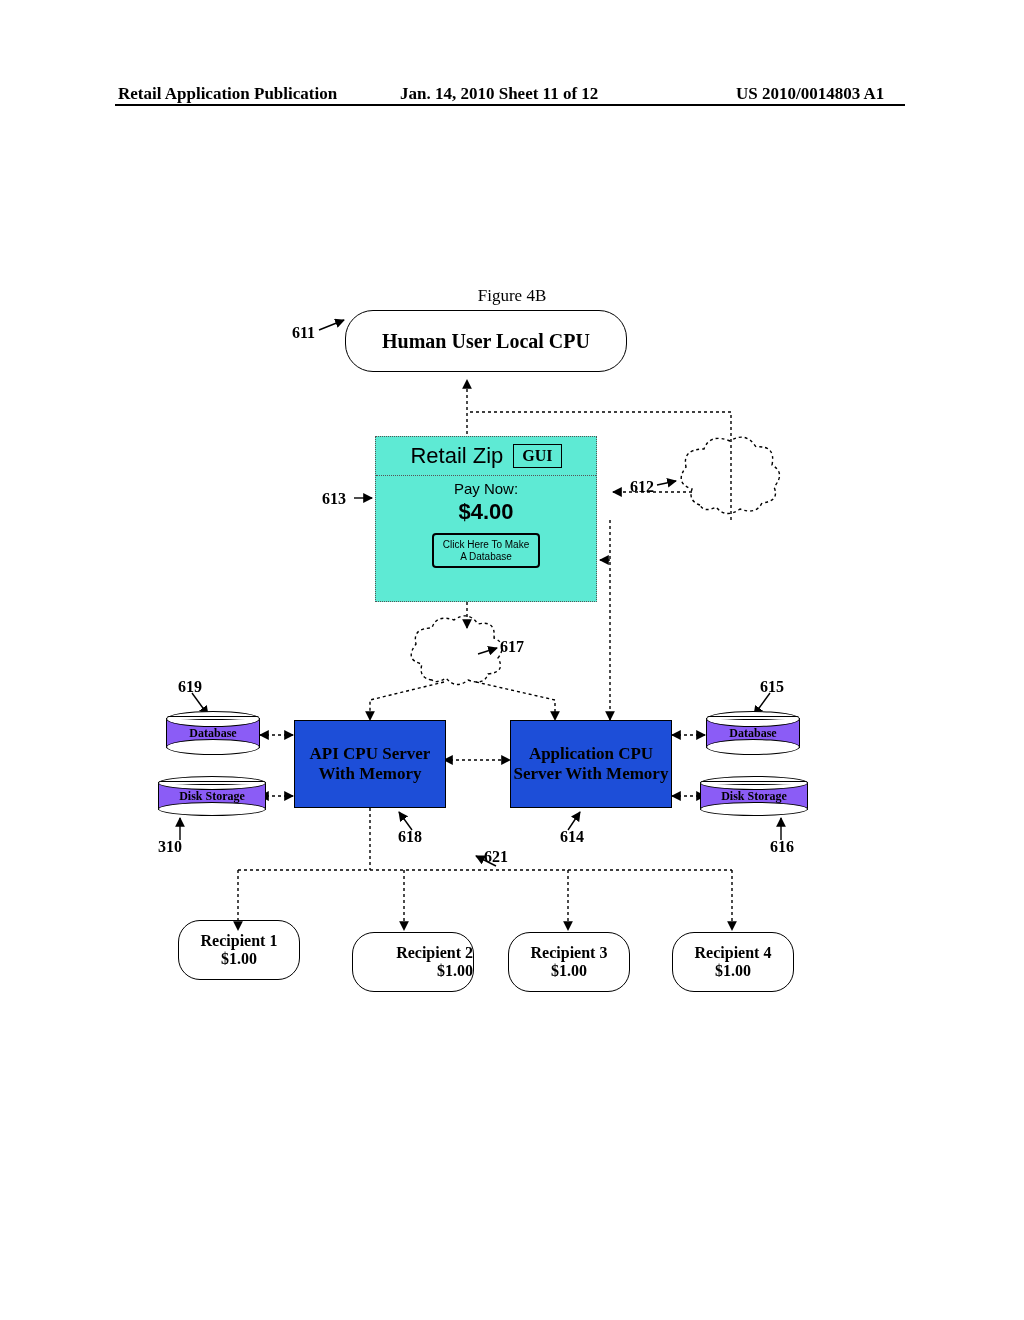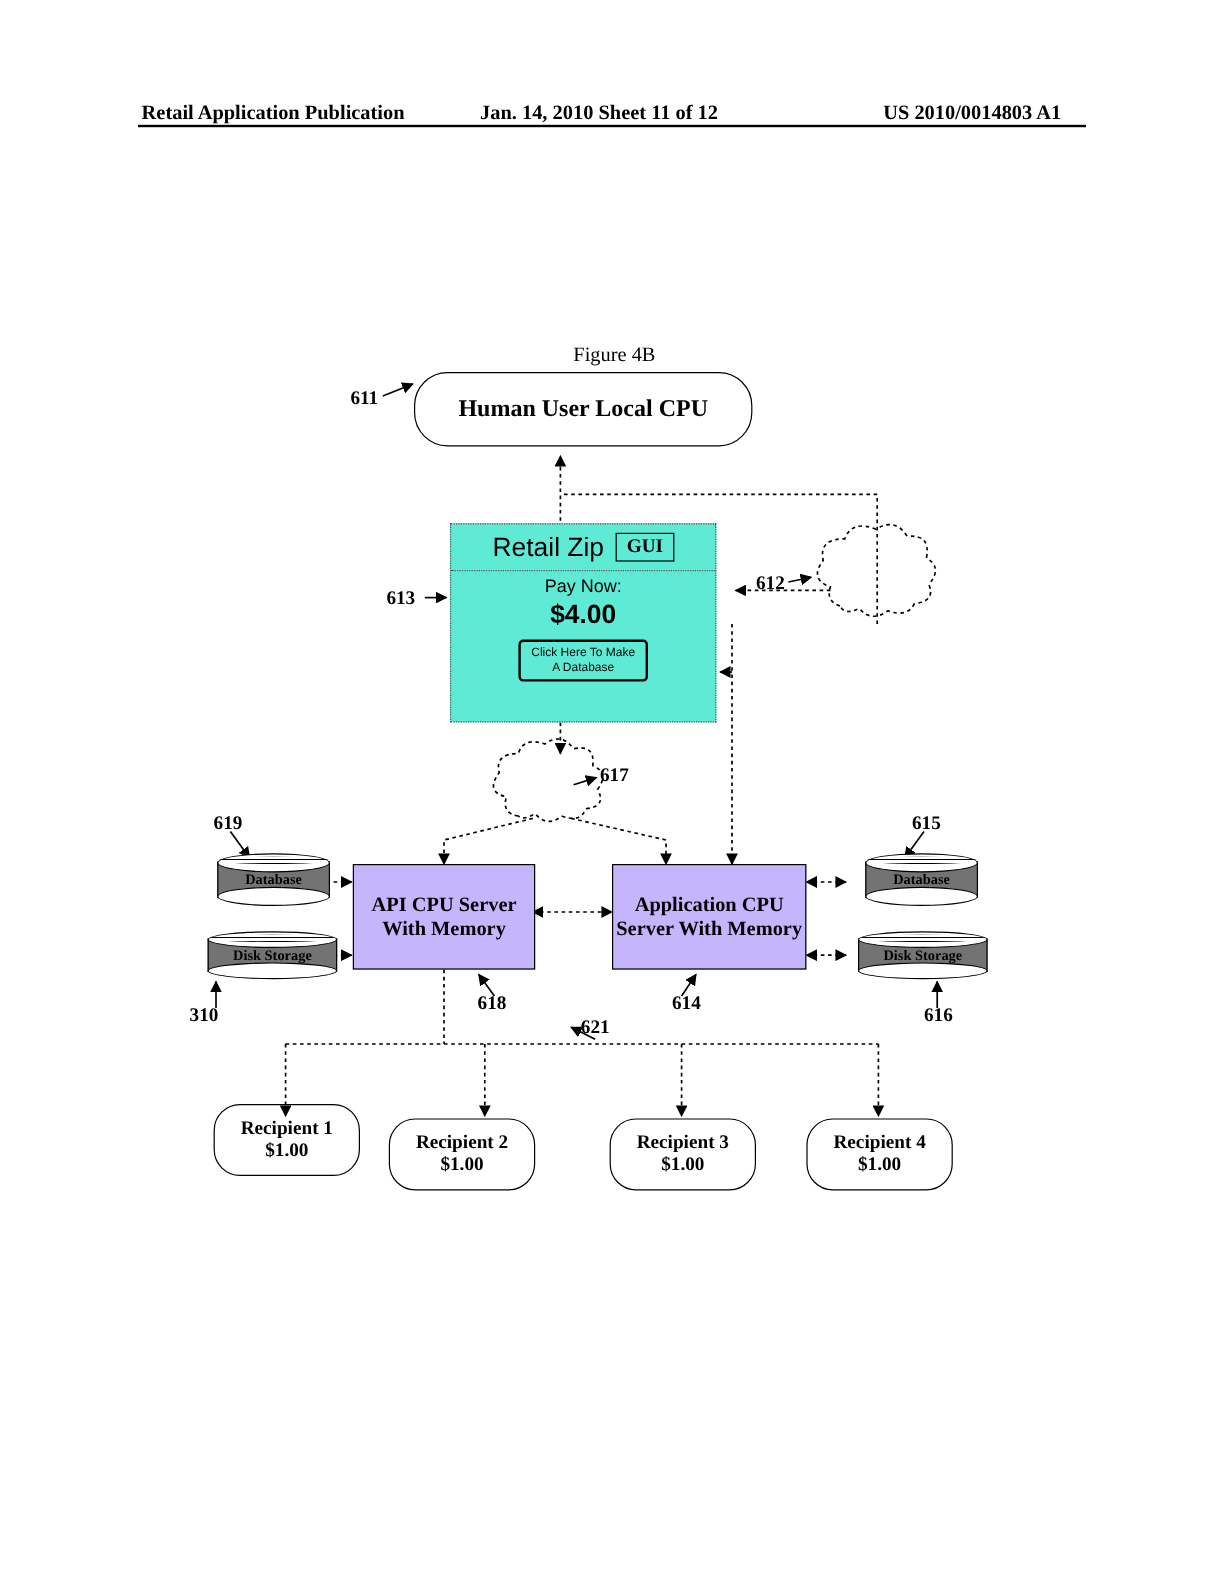--- a/index.html
+++ b/index.html
@@ -61,33 +61,32 @@
     font-weight: bold;
     font-family: "Times New Roman", serif;
     padding: 2px 8px;
     display: inline-block;
   }
   .dotted-hr {
     border-top: 1.5px dotted #555;
   }
   .server-box {
     border: 1.5px solid #000;
-    background: #c4b5fd;
+    background: #1d4ed8;
     font-weight: bold;
     display: flex;
     flex-direction: column;
     justify-content: center;
     align-items: center;
     font-size: 17px;
   }
   .cylinder {
     position: absolute;
     border: 1.5px solid #000;
-    background: #737373;
-    margin-left: 15px;
+    background: #8b5cf6;
   }
   .cyl-top, .cyl-bot {
     position: absolute;
     left: -1.5px;
     width: 100%;
     border: 1.5px solid #000;
     border-radius: 50%;
     background: #fff;
   }
   .cyl-hatch {
@@ -265,21 +264,21 @@
         <div class="cyl-hatch"></div>
       </div>
     <div class="cyl-bot" style="bottom:-6px; height:12px;"></div>
     <div class="cyl-label" style="top:7px;">Disk Storage</div>
   </div>
 
   <div class="node recipient" style="left:178px; top:920px; width:120px; height:58px;">
     <span>Recipient 1</span>
     <span>$1.00</span>
   </div>
-  <div class="node recipient" style="left:324px; top:932px; width:120px; height:58px;">
+  <div class="node recipient" style="left:352px; top:932px; width:120px; height:58px;align-items:flex-end;">
     <span>Recipient 2</span>
     <span>$1.00</span>
   </div>
   <div class="node recipient" style="left:508px; top:932px; width:120px; height:58px;">
     <span>Recipient 3</span>
     <span>$1.00</span>
   </div>
   <div class="node recipient" style="left:672px; top:932px; width:120px; height:58px;">
     <span>Recipient 4</span>
     <span>$1.00</span>

